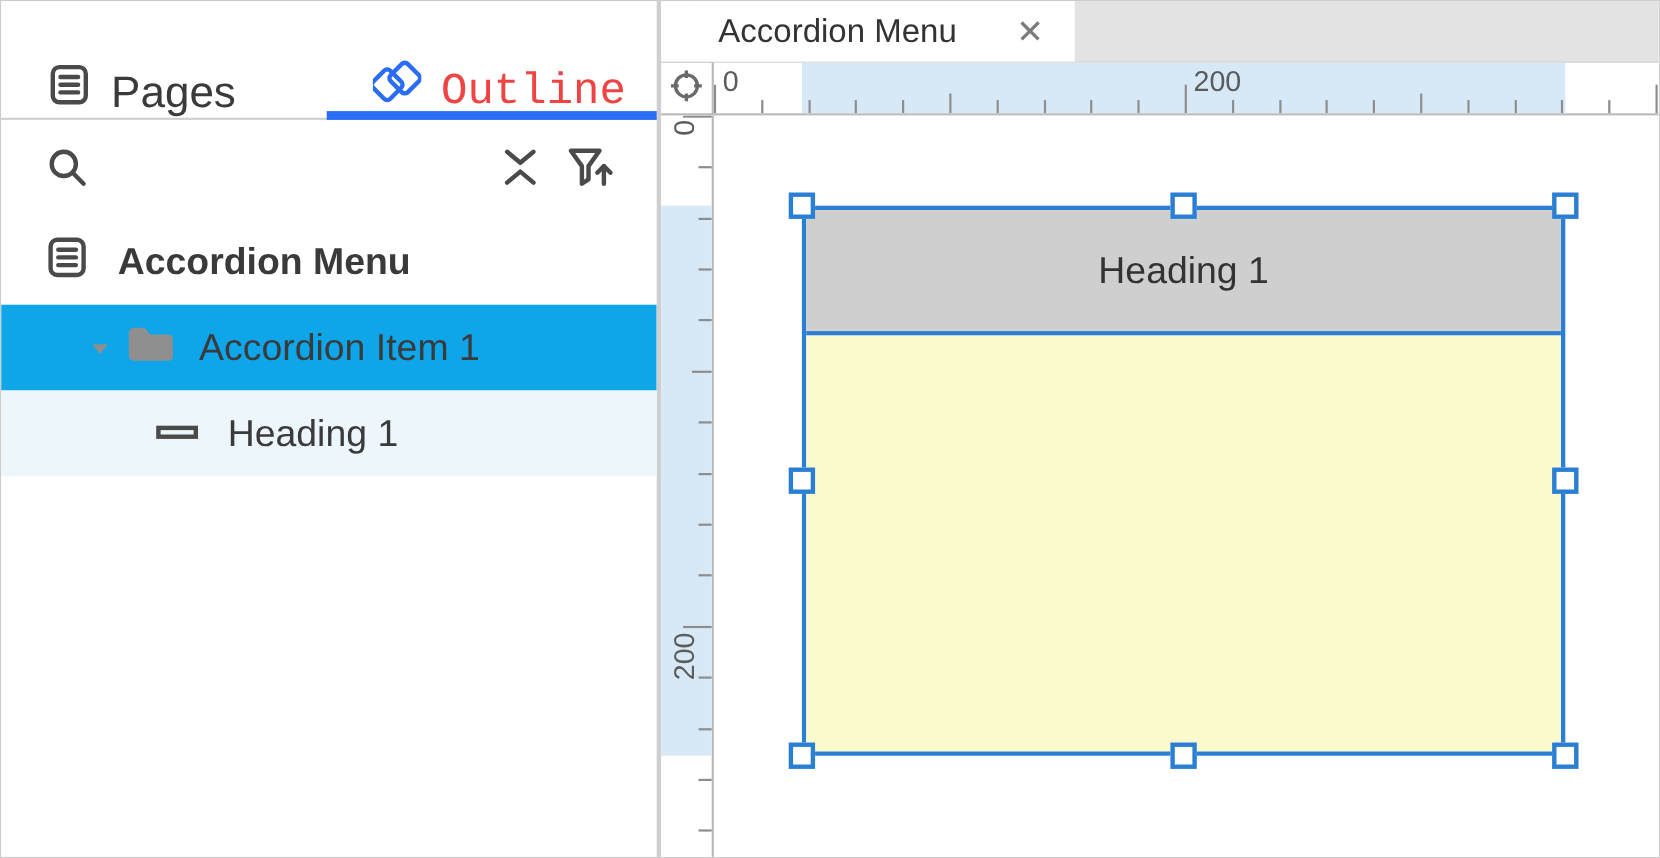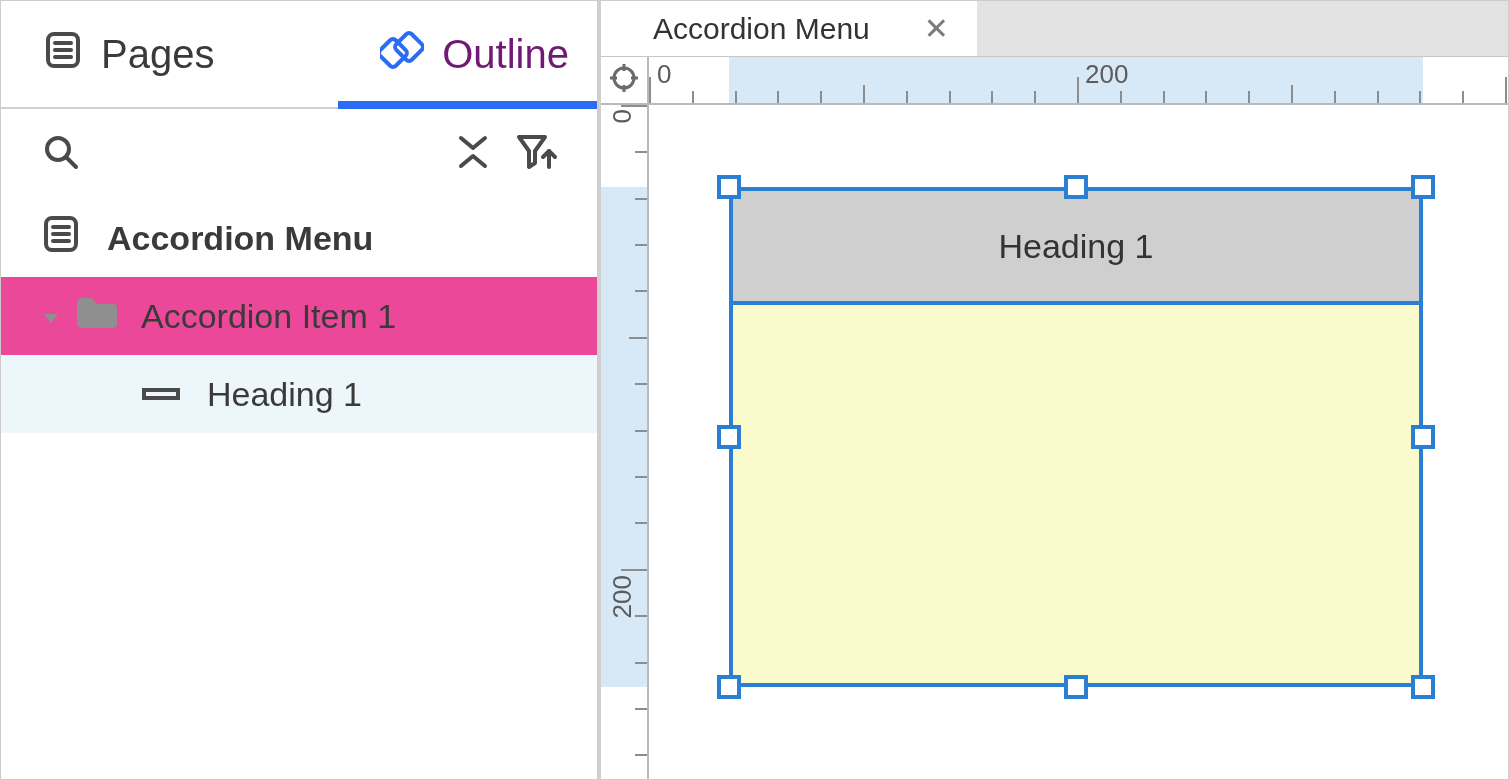--- a/index.html
+++ b/index.html
@@ -2,39 +2,39 @@
 <html><head>
 <meta charset="utf-8">
 <style>
   * { box-sizing: border-box; }
   html, body { margin: 0; padding: 0; height: 100%; font-family: "Helvetica Neue", Arial, sans-serif; color: #3a3a3a; background: #fff; }
   .app { display: flex; width: 1509px; height: 780px; border: 1px solid #ccc; overflow: hidden; }
 
   
   .left-panel { width: 600px; flex: 0 0 600px; border-right: 4px solid #cfcfcf; display: flex; flex-direction: column; }
   .tabs { display: flex; align-items: center; height: 108px; border-bottom: 2px solid #d0d0d0; }
-  .tab { display: flex; align-items: center; height: 100%; padding: 0 28px 0 42px; font-size: 40px; cursor: pointer; position: relative; }
+  .tab { display: flex; align-items: flex-end; height: 100%; padding: 0 28px 0 42px; font-size: 40px; cursor: pointer; position: relative; }
   .tab .icn { margin-right: 18px; }
   .tab.inactive { color: #3a3a3a; }
-  .tab.active { color: #701a75; }
+  .tab.active { color: #ef4444; font-family: Liberation Mono, monospace; }
   .tab.active::after { content: ""; position: absolute; left: 0; right: 0; bottom: -2px; height: 8px; background: #2a6df4; }
   .spacer { flex: 1; }
 
   .toolbar { display: flex; align-items: center; height: 90px; padding: 0 28px; }
   .tool { width: 64px; height: 64px; display: flex; align-items: center; justify-content: center; cursor: pointer; }
   .toolbar .spacer { flex: 1; }
 
   .outline { flex: 1; overflow: hidden; }
   .row { display: flex; align-items: center; height: 78px; font-size: 34px; }
   .row .label { white-space: nowrap; overflow: hidden; text-overflow: clip; }
 
   .row-root { padding-left: 40px; font-weight: 700; }
   .row-root .icn { margin-right: 26px; }
 
-  .row-item1 { background: #ec4899; padding-left: 40px; }
+  .row-item1 { background: #0ea5e9; padding-left: 80px; }
   .row-item1 .chev { color: #8f8f8f; margin-right: 14px; }
   .row-item1 .icn { margin-right: 24px; }
 
   .row-child { background: #edf6fb; padding-left: 140px; }
   .row-child .icn { margin-right: 26px; }
 
   
   .right { flex: 1; display: flex; flex-direction: column; position: relative; }
   .tabbar { height: 56px; background: #e3e3e3; display: flex; align-items: flex-end; border-bottom: 1px solid #c7c7c7; }
   .tabbar-pad { width: 30px; height: 100%; background: #fff; }

